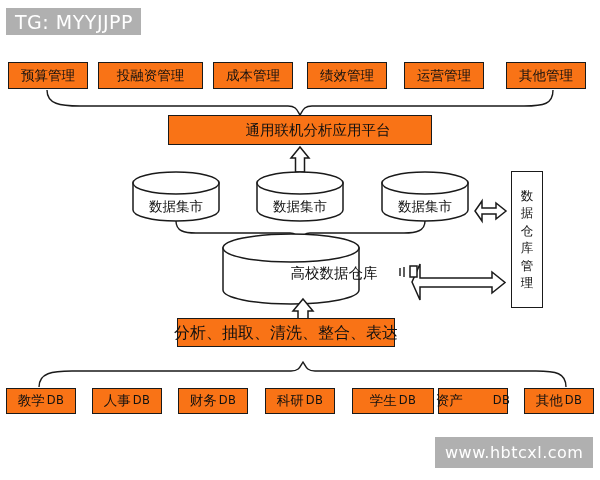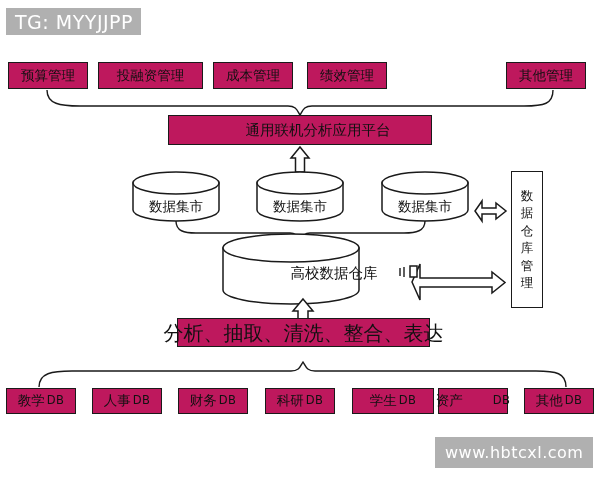--- a/index.html
+++ b/index.html
@@ -51,21 +51,21 @@
     height: 31px;
     padding: 0 10px;
     font-size: 16px;
   }
 
   
   .nodebox {
     position: absolute;
     box-sizing: border-box;
     border: 1.6px solid #1a1a1a;
-    background: #be185d;
+    background: #f97316;
     display: flex;
     align-items: center;
     justify-content: center;
     text-align: center;
     color: #111111;
     white-space: nowrap;
     line-height: 1;
   }
   .toprow-box {
     top: 62px;
@@ -76,23 +76,23 @@
     left: 168px;
     top: 115px;
     width: 264px;
     height: 30px;
     font-size: 14.5px;
     padding-left: 36px;
   }
   .etl-box {
     left: 177px;
     top: 318px;
-    width: 253px;
+    width: 218px;
     height: 29px;
-    font-size: 20px;
+    font-size: 16px;
   }
   .db-box {
     top: 388px;
     height: 26px;
     font-size: 13px;
   }
   .db-box .db-cn {
     font-size: 13.5px;
   }
   .db-box .db-suffix {
@@ -246,20 +246,21 @@
     </g>
 
   </svg>
 
   <div class="watermark" id="wm-top">TG: MYYJJPP</div>
 
   <div class="nodebox toprow-box" style="left:8px; width:80px;">预算管理</div>
   <div class="nodebox toprow-box" style="left:98px; width:105px;">投融资管理</div>
   <div class="nodebox toprow-box" style="left:213px; width:80px;">成本管理</div>
   <div class="nodebox toprow-box" style="left:307px; width:80px;">绩效管理</div>
+  <div class="nodebox toprow-box" style="left:404px; width:80px;">运营管理</div>
   <div class="nodebox toprow-box" style="left:506px; width:80px;">其他管理</div>
 
   <div class="nodebox platform-box">通用联机分析应用平台</div>
 
   <div class="cyl mart" style="left:133px; top:172px; width:86px; height:50px;">
     <div class="cyl-label">数据集市</div>
   </div>
   <div class="cyl mart" style="left:257px; top:172px; width:86px; height:50px;">
     <div class="cyl-label">数据集市</div>
   </div>

